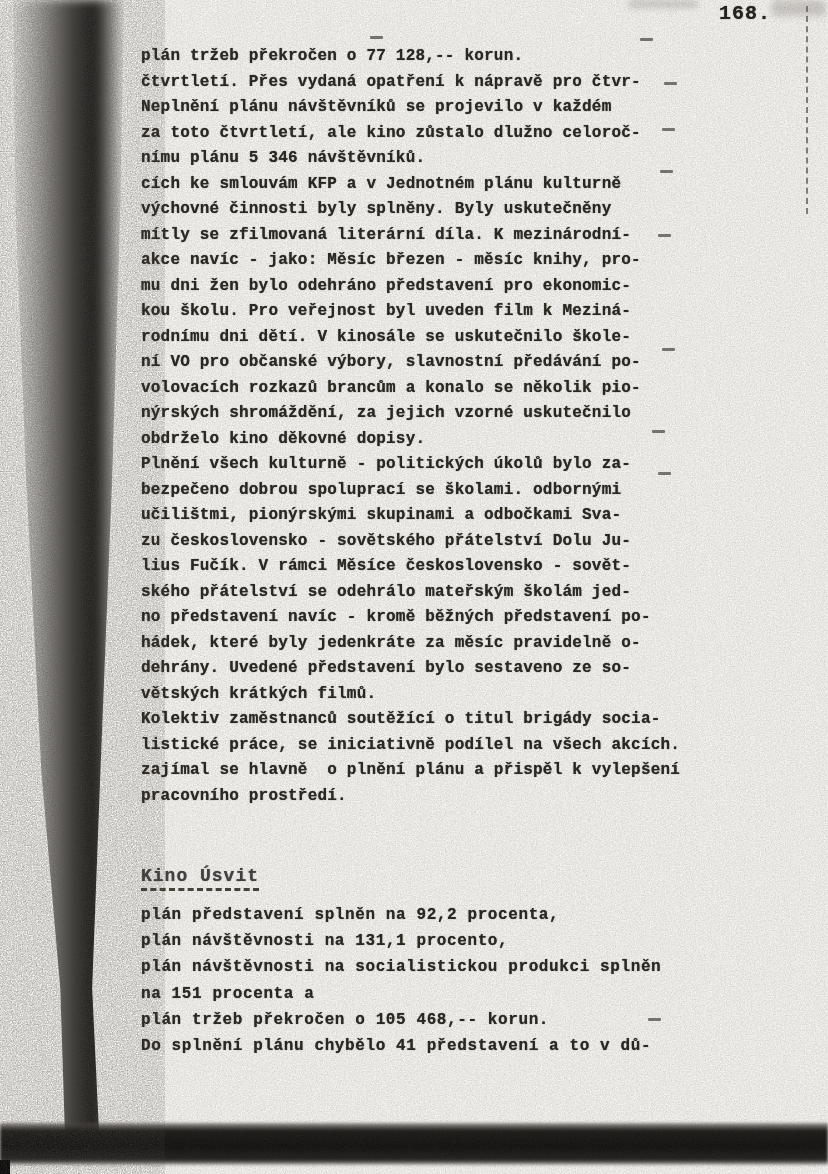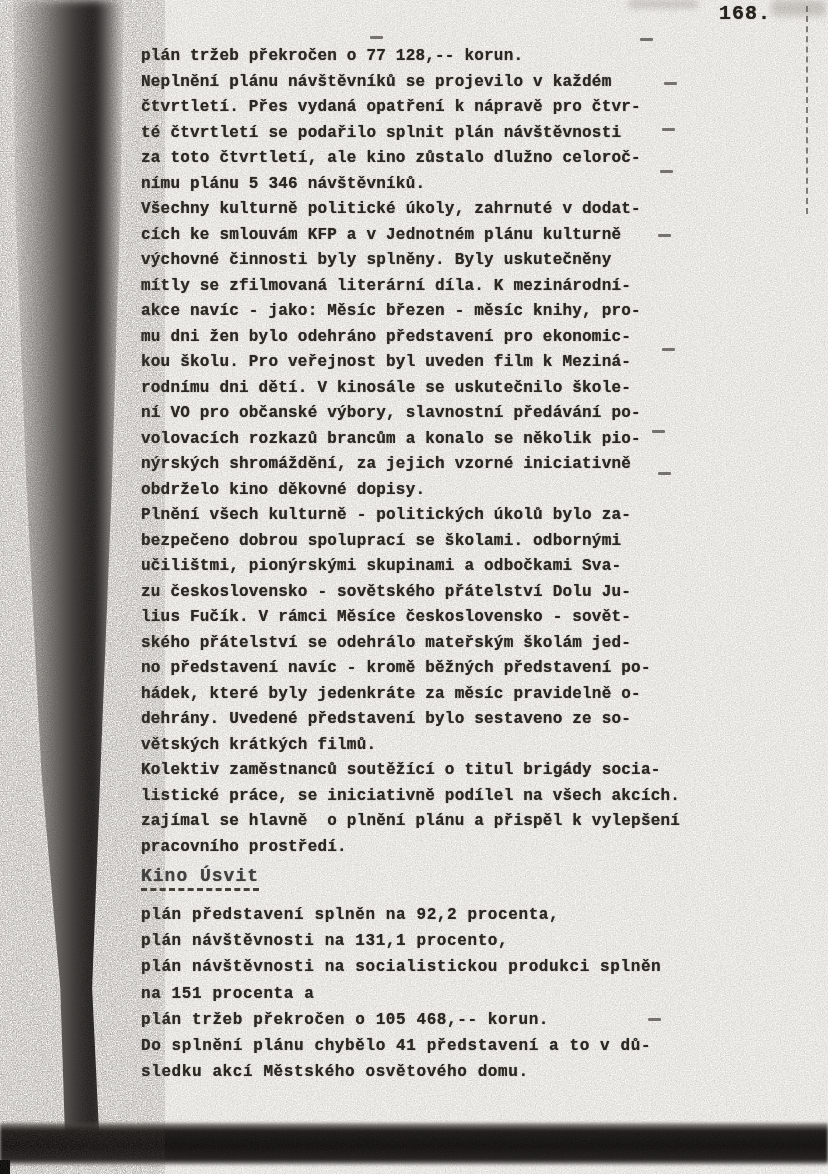--- a/index.html
+++ b/index.html
@@ -130,36 +130,34 @@
 
   <div class="margin-dashed-line"></div>
 
   <div class="smudge s1"></div>
   <div class="smudge s2"></div>
 
   <div class="page-number">168.</div>
 
   <div class="typewriter body-paragraph">
       <div class="line">plán tržeb překročen o 77 128,-- korun.</div>
+      <div class="line">čtvrtletí. Přes vydaná opatření k nápravě pro čtvr-</div>
       <div class="line">Neplnění plánu návštěvníků se projevilo v každém</div>
-      <div class="line">čtvrtletí. Přes vydaná opatření k nápravě pro čtvr-</div>
-      <div class="line">té čtvrtletí se podařilo splnit plán návštěvnosti</div>
       <div class="line">za toto čtvrtletí, ale kino zůstalo dlužno celoroč-</div>
       <div class="line">nímu plánu 5 346 návštěvníků.</div>
-      <div class="line">Všechny kulturně politické úkoly, zahrnuté v dodat-</div>
       <div class="line">cích ke smlouvám KFP a v Jednotném plánu kulturně</div>
       <div class="line">výchovné činnosti byly splněny. Byly uskutečněny</div>
       <div class="line">mítly se zfilmovaná literární díla. K mezinárodní-</div>
       <div class="line">akce navíc - jako: Měsíc březen - měsíc knihy, pro-</div>
       <div class="line">mu dni žen bylo odehráno představení pro ekonomic-</div>
       <div class="line">kou školu. Pro veřejnost byl uveden film k Meziná-</div>
       <div class="line">rodnímu dni dětí. V kinosále se uskutečnilo škole-</div>
       <div class="line">ní VO pro občanské výbory, slavnostní předávání po-</div>
       <div class="line">volovacích rozkazů brancům a konalo se několik pio-</div>
-      <div class="line">nýrských shromáždění, za jejich vzorné iniciativně</div>
+      <div class="line">nýrských shromáždění, za jejich vzorné uskutečnilo</div>
       <div class="line">obdrželo kino děkovné dopisy.</div>
       <div class="line">Plnění všech kulturně - politických úkolů bylo za-</div>
       <div class="line">bezpečeno dobrou spoluprací se školami. odbornými</div>
       <div class="line">učilištmi, pionýrskými skupinami a odbočkami Sva-</div>
       <div class="line">zu československo - sovětského přátelství Dolu Ju-</div>
       <div class="line">lius Fučík. V rámci Měsíce československo - sovět-</div>
       <div class="line">ského přátelství se odehrálo mateřským školám jed-</div>
       <div class="line">no představení navíc - kromě běžných představení po-</div>
       <div class="line">hádek, které byly jedenkráte za měsíc pravidelně o-</div>
       <div class="line">dehrány. Uvedené představení bylo sestaveno ze so-</div>
@@ -172,21 +170,20 @@
 
   <div class="section-heading">Kino Úsvit</div>
 
   <div class="typewriter section-paragraph">
       <div class="line">plán představení splněn na 92,2 procenta,</div>
       <div class="line">plán návštěvnosti na 131,1 procento,</div>
       <div class="line">plán návštěvnosti na socialistickou produkci splněn</div>
       <div class="line">na 151 procenta a</div>
       <div class="line">plán tržeb překročen o 105 468,-- korun.</div>
       <div class="line">Do splnění plánu chybělo 41 představení a to v dů-</div>
-      <div class="line">sledku akcí Městského osvětového domu.</div>
     </div>
 
   <div>
       <span class="scan-mark" style="left: 370px; top: 36px;"></span>
       <span class="scan-mark" style="left: 640px; top: 38px;"></span>
       <span class="scan-mark" style="left: 664px; top: 82px;"></span>
       <span class="scan-mark" style="left: 662px; top: 128px;"></span>
       <span class="scan-mark" style="left: 660px; top: 170px;"></span>
       <span class="scan-mark" style="left: 658px; top: 234px;"></span>
       <span class="scan-mark" style="left: 662px; top: 348px;"></span>

